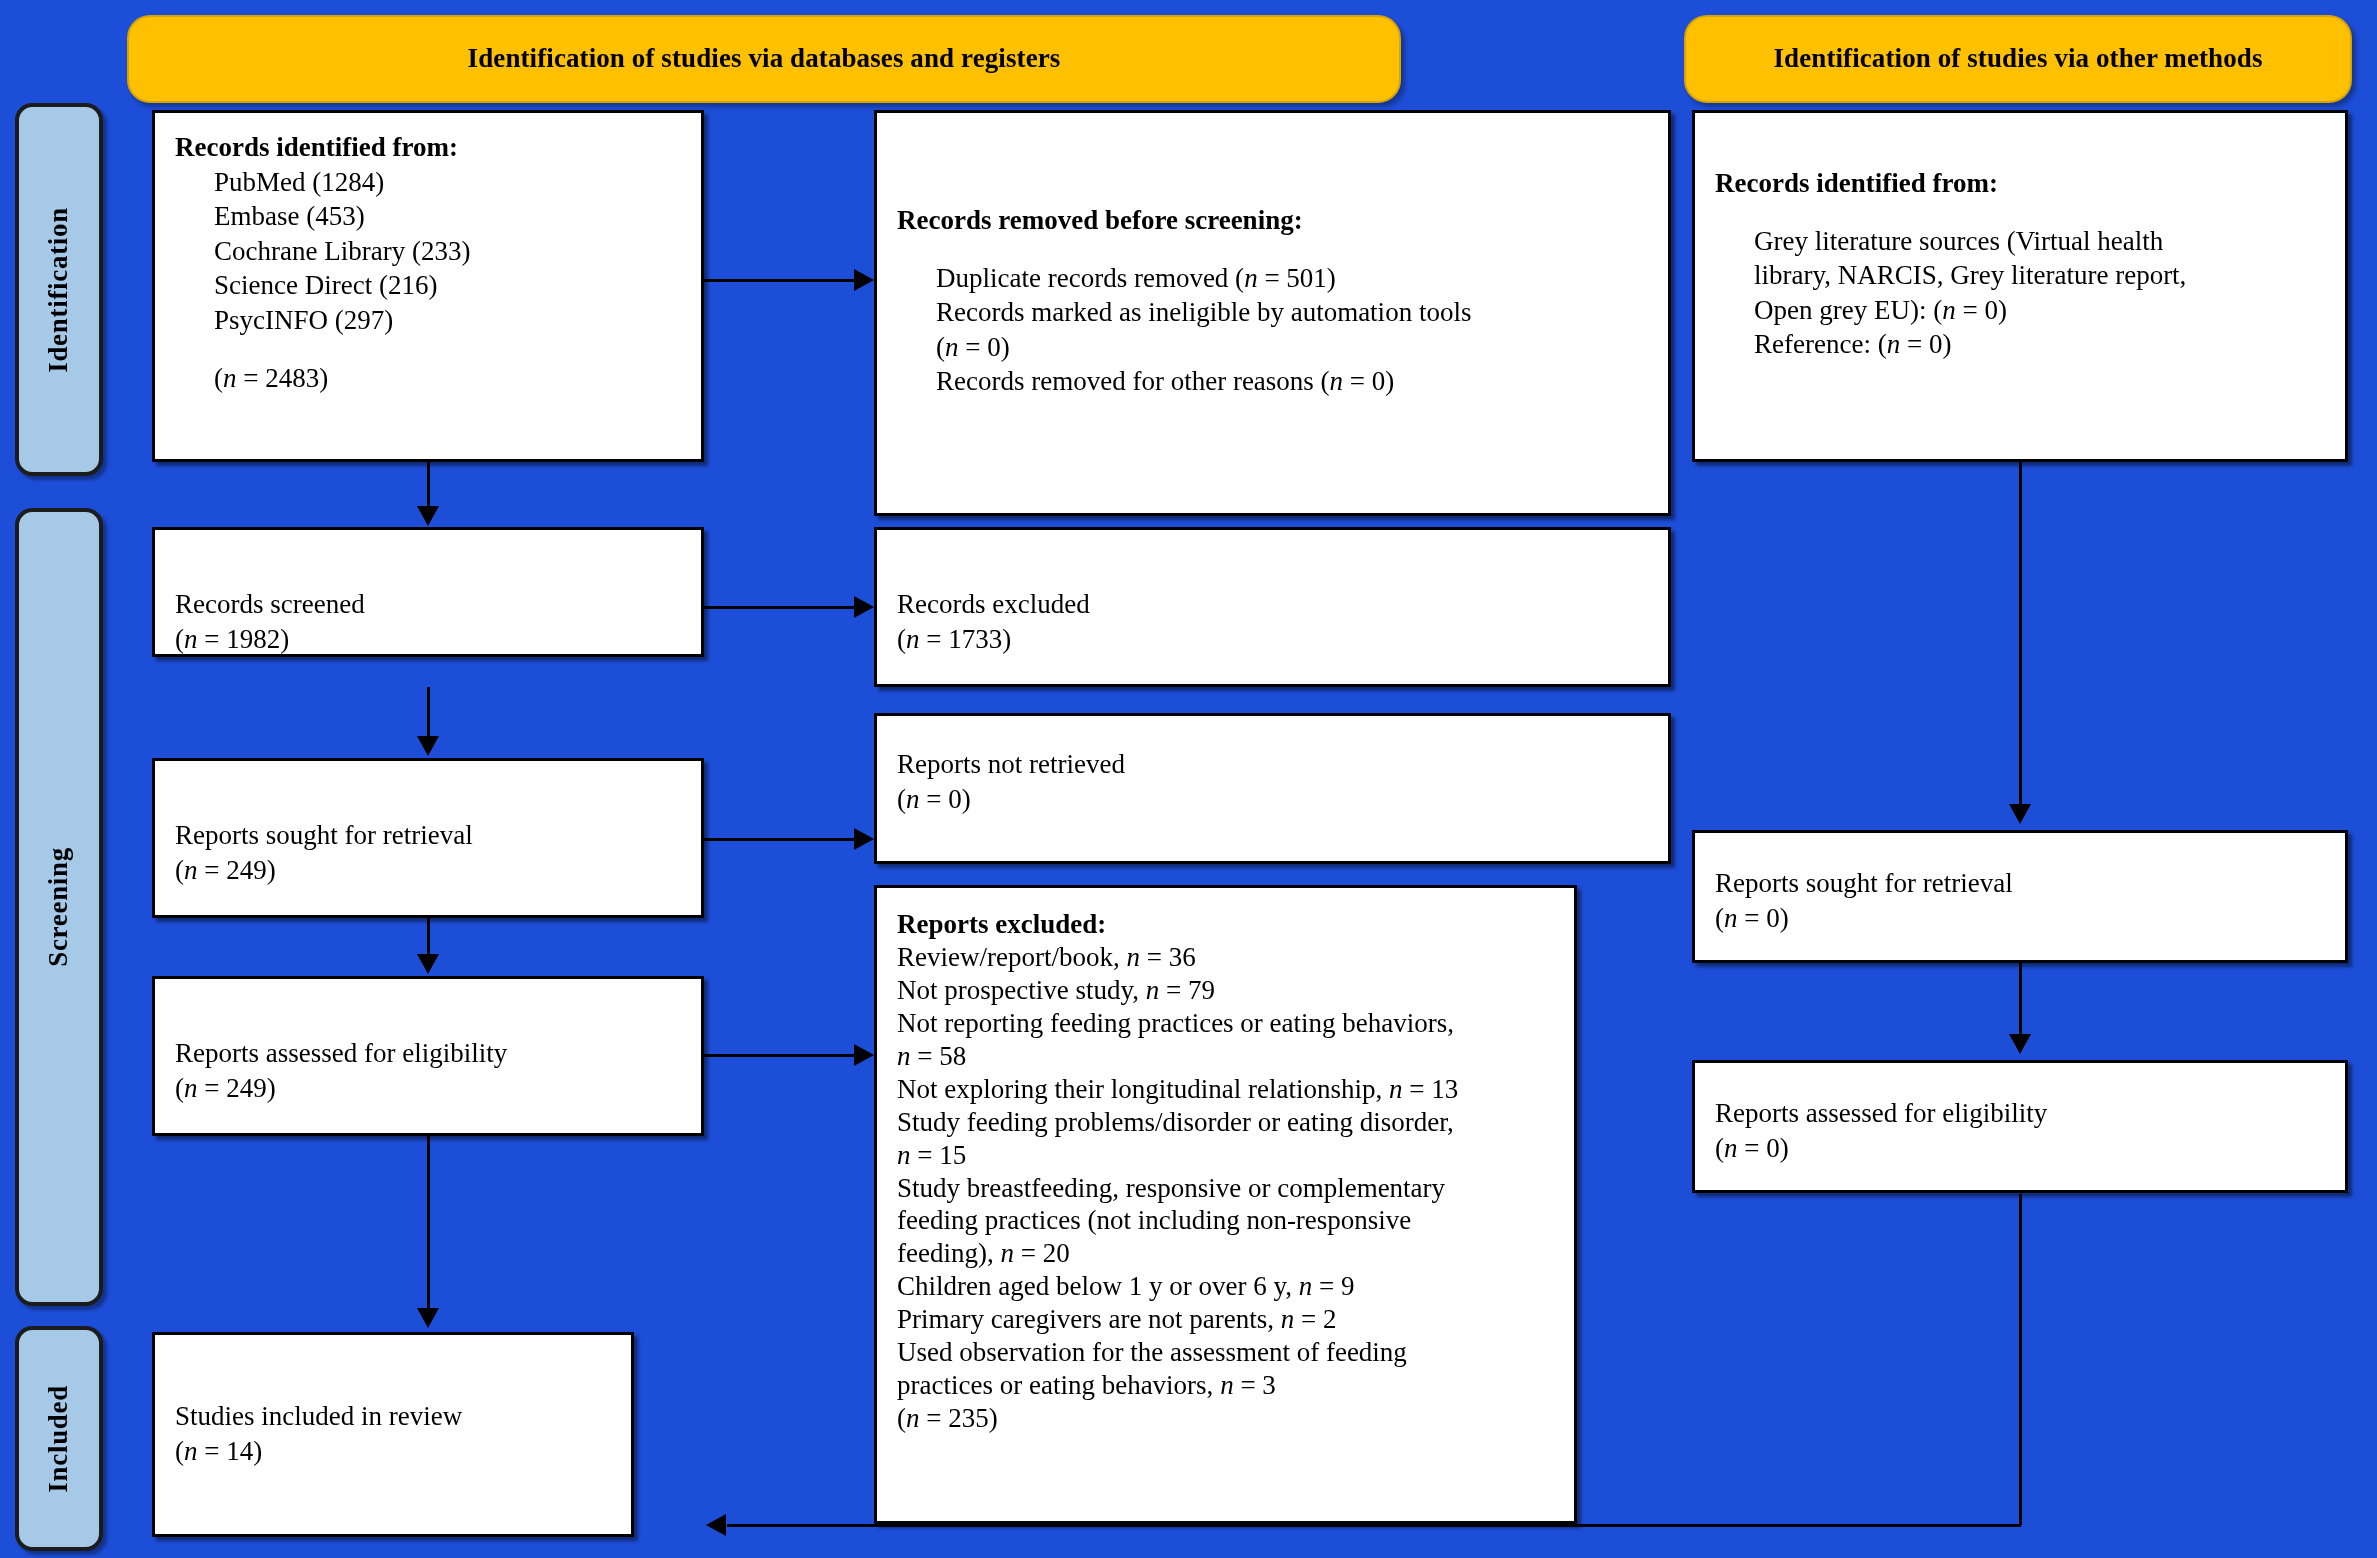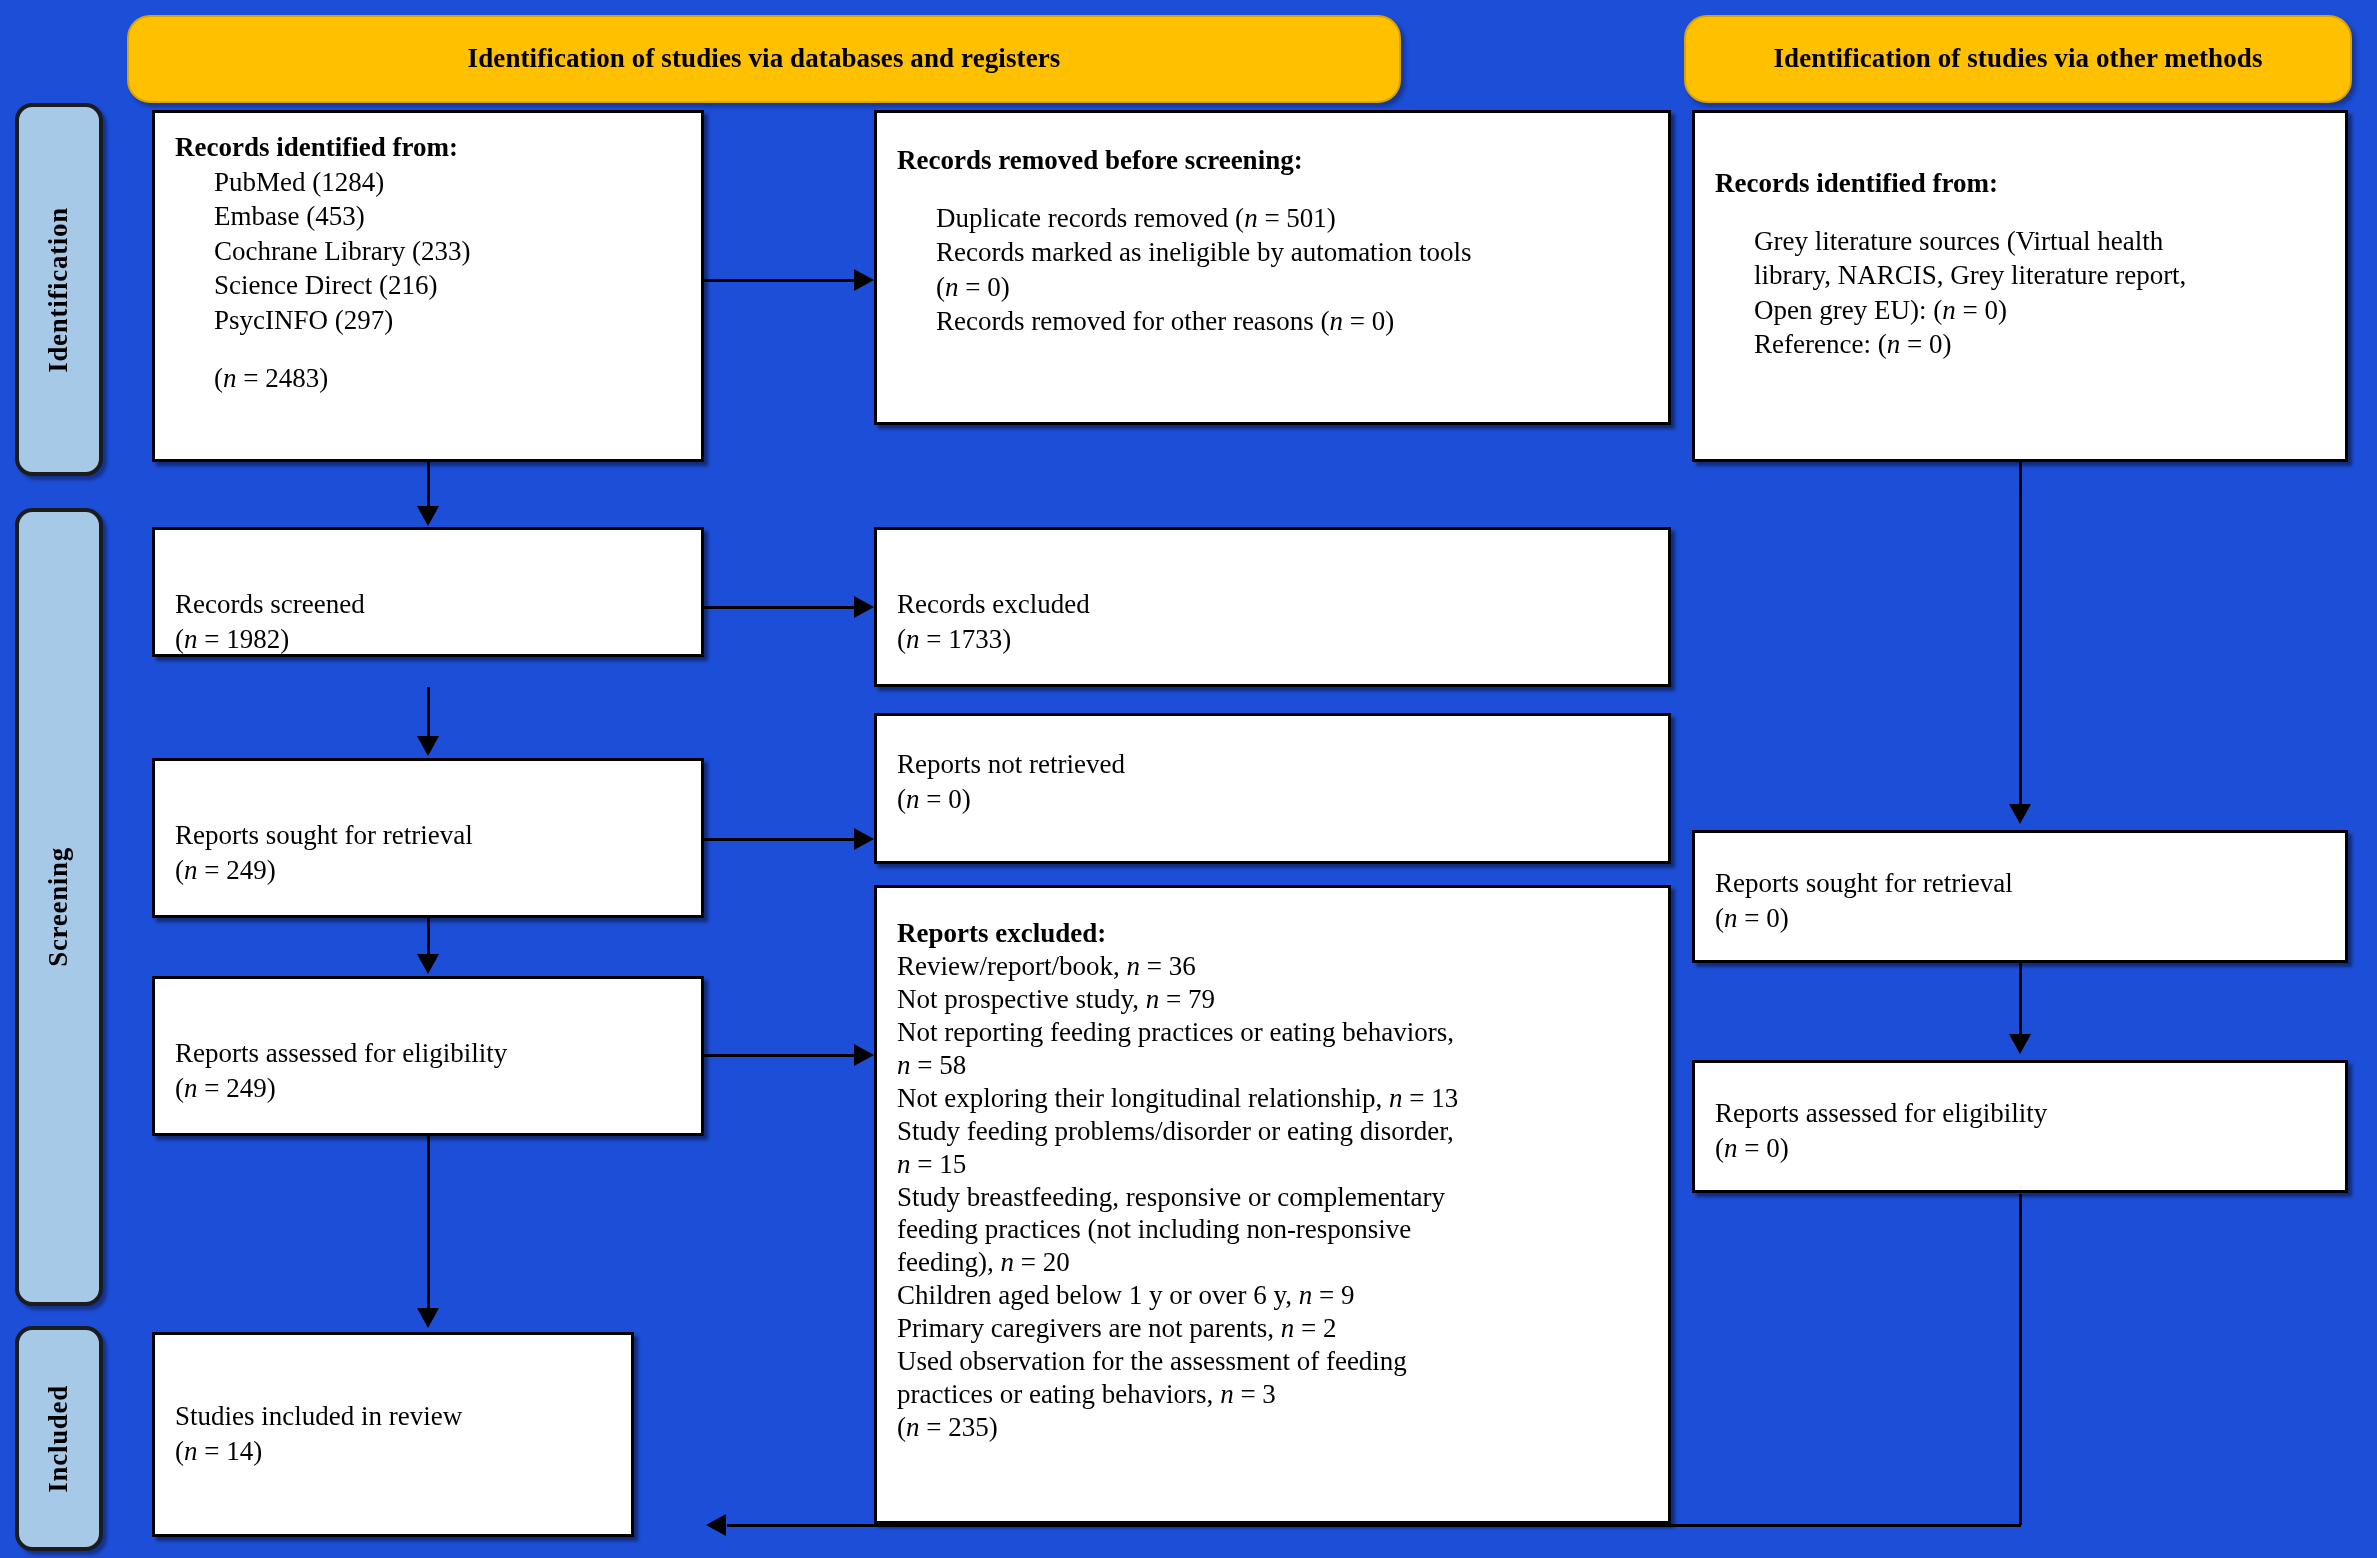--- a/index.html
+++ b/index.html
@@ -167,40 +167,40 @@
   <div class="flow-box" style="left:152px; top:976px; width:552px; height:160px; padding-top:57px;">
     <span class="ln">Reports assessed for eligibility</span>
     <span class="ln">(<i class="nvar">n</i> = 249)</span>
   </div>
 
   <div class="flow-box" style="left:152px; top:1332px; width:482px; height:205px; padding-top:64px;">
     <span class="ln">Studies included in review</span>
     <span class="ln">(<i class="nvar">n</i> = 14)</span>
   </div>
 
-  <div class="flow-box" style="left:874px; top:110px; width:797px; height:315px; padding-top:30px;">
+  <div class="flow-box" style="left:874px; top:110px; width:797px; height:406px; padding-top:90px;">
     <span class="hdr">Records removed before screening:</span>
     <span class="gap"></span>
     <span class="indent">Duplicate records removed (<i class="nvar">n</i> = 501)</span>
     <span class="indent">Records marked as ineligible by automation tools</span>
     <span class="indent">(<i class="nvar">n</i> = 0)</span>
     <span class="indent">Records removed for other reasons (<i class="nvar">n</i> = 0)</span>
   </div>
 
   <div class="flow-box" style="left:874px; top:527px; width:797px; height:160px; padding-top:57px;">
     <span class="ln">Records excluded</span>
     <span class="ln">(<i class="nvar">n</i> = 1733)</span>
   </div>
 
   <div class="flow-box" style="left:874px; top:713px; width:797px; height:151px; padding-top:31px;">
     <span class="ln">Reports not retrieved</span>
     <span class="ln">(<i class="nvar">n</i> = 0)</span>
   </div>
 
-  <div class="flow-box" style="left:874px; top:885px; width:797px; height:639px; padding-top:29px; line-height:1.22;">
+  <div class="flow-box" style="left:874px; top:885px; width:703px; height:639px; padding-top:20px; line-height:1.22;">
     <span class="hdr">Reports excluded:</span>
     <span class="ln">Review/report/book, <i class="nvar">n</i> = 36</span>
     <span class="ln">Not prospective study, <i class="nvar">n</i> = 79</span>
     <span class="ln">Not reporting feeding practices or eating behaviors,</span>
     <span class="ln"><i class="nvar">n</i> = 58</span>
     <span class="ln">Not exploring their longitudinal relationship, <i class="nvar">n</i> = 13</span>
     <span class="ln">Study feeding problems/disorder or eating disorder,</span>
     <span class="ln"><i class="nvar">n</i> = 15</span>
     <span class="ln">Study breastfeeding, responsive or complementary</span>
     <span class="ln">feeding practices (not including non-responsive</span>

